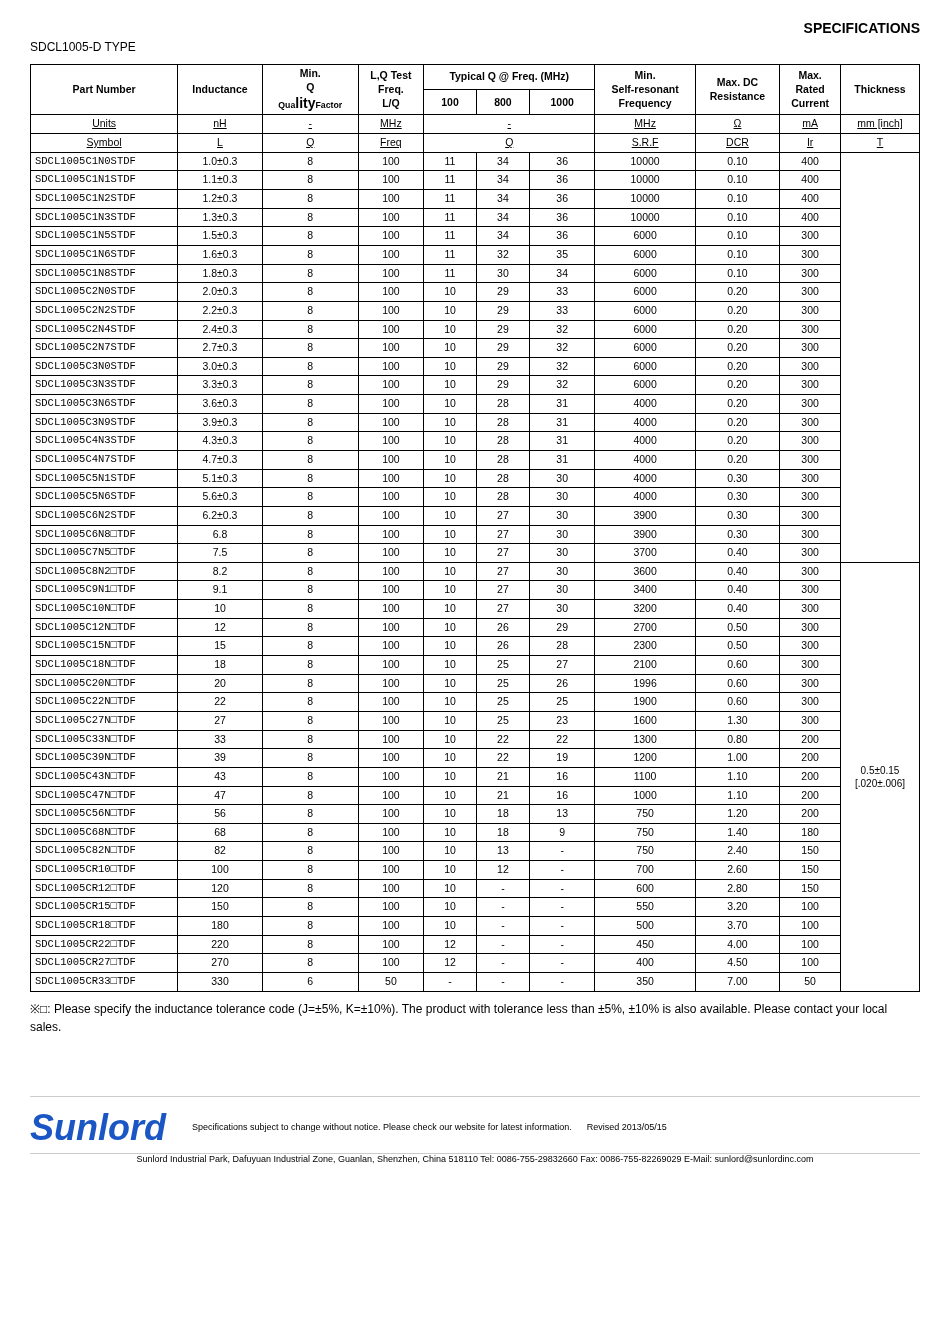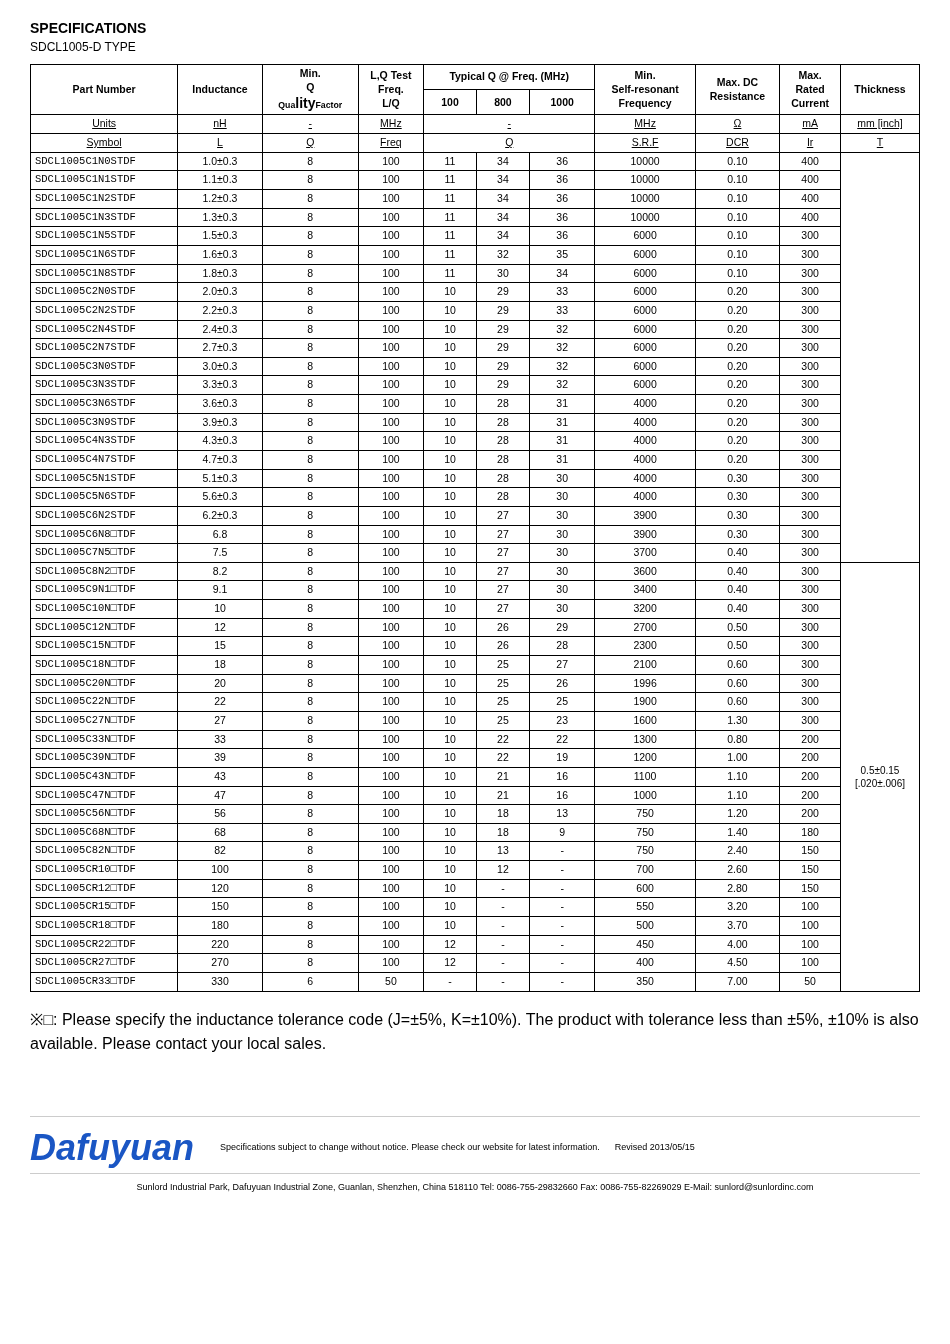--- a/index.html
+++ b/index.html
@@ -9,20 +9,21 @@
       background: #fff;
       color: #000;
       width: 950px;
       min-height: 1344px;
       padding: 20px 30px;
     }
     h2 {
       font-size: 14px;
       font-weight: bold;
       margin-bottom: 4px;
+      text-align: right;
     }
     .subtitle {
       font-size: 12px;
       margin-bottom: 10px;
     }
     table {
       border-collapse: collapse;
       width: 100%;
       font-size: 10.5px;
     }
@@ -40,22 +41,22 @@
       vertical-align: middle;
     }
     .units-row td, .symbol-row td {
       font-weight: normal;
       text-decoration: underline;
     }
     .data-row td {
       font-weight: normal;
     }
     .note {
-      font-size: 16px;
-      margin-top: 16px;
+      font-size: 12px;
+      margin-top: 8px;
       line-height: 1.5;
     }
     .footer-brand {
       margin-top: 60px;
       display: flex;
       align-items: center;
       border-top: 1px solid #ccc;
       padding-top: 10px;
     }
     .brand-name {
@@ -70,21 +71,21 @@
       color: #000;
       line-height: 1.6;
       flex: 1;
       margin-left: 6px;
     }
     .footer-address {
       font-size: 9px;
       text-align: center;
       margin-top: 4px;
       border-top: 1px solid #ccc;
-      padding-top: 8px;
+      padding-top: 0;
     }
     .thickness-note {
       font-size: 10px;
     }
     td.part-number { text-align: left; padding-left: 4px; font-family: Liberation Mono, monospace; }
   </style>
 </head>
 <body>
 
 <h2>SPECIFICATIONS</h2>
@@ -674,20 +675,20 @@
         <td>350</td>
         <td>7.00</td>
         <td>50</td>
       </tr>
     </tbody>
 </table>
 
 <div class="note">※□: Please specify the inductance tolerance code (J=±5%, K=±10%). The product with tolerance less than ±5%, ±10% is also available. Please contact your local sales.</div>
 
 <div class="footer-brand">
-  <div class="brand-name">Dafuyuan</div>
+  <div class="brand-name">Sunlord</div>
   <div class="footer-text">
     <span>Specifications subject to change without notice. Please check our website for latest information.</span>
     &nbsp;&nbsp;&nbsp;&nbsp;
     <span>Revised 2013/05/15</span>
   </div>
 </div>
 <div class="footer-address">Sunlord Industrial Park, Dafuyuan Industrial Zone, Guanlan, Shenzhen, China 518110 Tel: 0086-755-29832660 Fax: 0086-755-82269029 E-Mail: sunlord@sunlordinc.com</div>
 
 </body></html>

